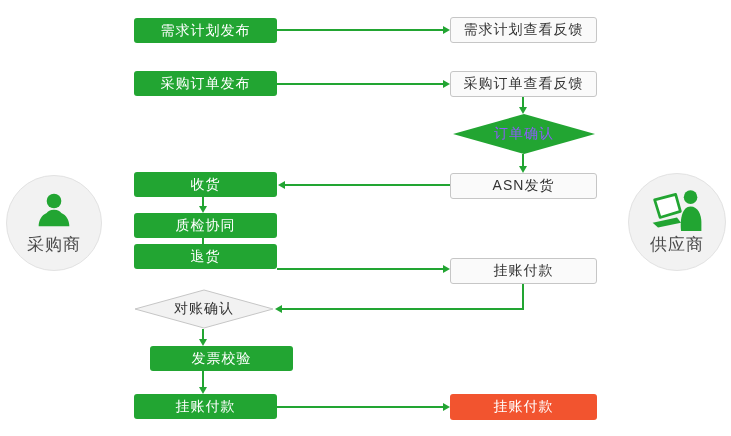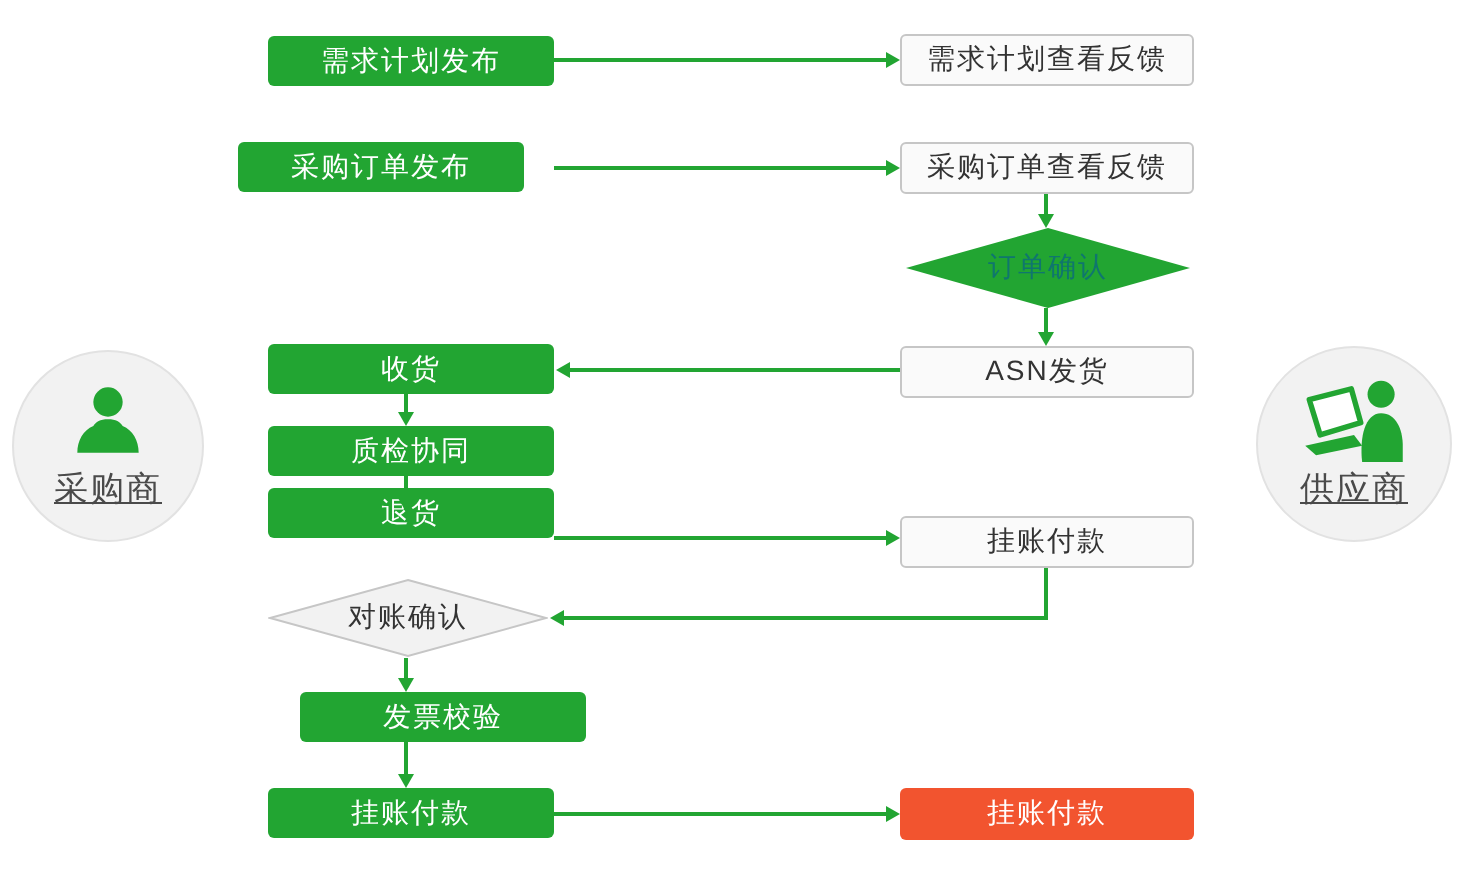--- a/index.html
+++ b/index.html
@@ -19,31 +19,31 @@
   .ar,.al,.ad{position:absolute;width:0;height:0;}
   .ar{border-top:4px solid transparent;border-bottom:4px solid transparent;border-left:7px solid var(--green,#22a532);}
   .al{border-top:4px solid transparent;border-bottom:4px solid transparent;border-right:7px solid var(--green,#22a532);}
   .ad{border-left:4px solid transparent;border-right:4px solid transparent;border-top:7px solid var(--green,#22a532);}
   .diamond{
     position:absolute;display:flex;align-items:center;justify-content:center;
     font-size:14px;letter-spacing:1px;
   }
   .diamond svg{position:absolute;left:0;top:0;}
   .diamond span{position:relative;z-index:1;}
-  .gd{color:#0f766e;}
+  .gd{color:#8b5cf6;}
   .gd polygon{fill:var(--green,#22a532);}
   .wd{color:var(--textDark,#333);}
   .wd polygon{fill:var(--diamondBg,#f2f2f2);stroke:var(--boxBorder,#c9c9c9);stroke-width:1;}
   .actor{
     position:absolute;background:var(--circleBg,#f2f2f2);
     border:1px solid var(--circleBorder,#e2e2e2);border-radius:50%;
     display:flex;flex-direction:column;align-items:center;justify-content:center;
     box-sizing:border-box;
   }
-  .actor .lbl{font-size:17px;color:#4a4a4a;margin-top:2px;letter-spacing:1px;text-decoration:underline;}
+  .actor .lbl{font-size:17px;color:#4a4a4a;margin-top:2px;letter-spacing:1px;}
   .actor svg{display:block;}
   .icon-fill{fill:var(--green,#22a532);}
   .icon-stroke{fill:#fff;stroke:var(--green,#22a532);stroke-width:4;stroke-linejoin:round;}
 </style>
 </head>
 <body>
 
 <div class="stage">
 
   <div class="actor" style="left:6px;top:175px;width:96px;height:96px">
@@ -58,21 +58,21 @@
     <svg width="52" height="42" viewBox="0 0 76 62">
       <path class="icon-stroke" d="M5 16 L36 8 L43 33 L13 42 Z"></path>
       <path class="icon-fill" d="M2 50 L38 42 L44 50 L10 57 Z"></path>
       <circle class="icon-fill" cx="58" cy="12" r="10"></circle>
       <path class="icon-fill" d="M44 62 C42 44 46 26 58 26 C69 26 74 38 74 50 L74 62 Z"></path>
     </svg>
     <div class="lbl">供应商</div>
   </div>
 
   <div class="node g" style="left:134px;top:18px;width:143px;height:25px">需求计划发布</div>
-  <div class="node g" style="left:119px;top:71px;width:143px;height:25px">采购订单发布</div>
+  <div class="node g" style="left:134px;top:71px;width:143px;height:25px">采购订单发布</div>
   <div class="node g" style="left:134px;top:172px;width:143px;height:25px">收货</div>
   <div class="node g" style="left:134px;top:213px;width:143px;height:25px">质检协同</div>
   <div class="node g" style="left:134px;top:244px;width:143px;height:25px">退货</div>
   <div class="node g" style="left:150px;top:346px;width:143px;height:25px">发票校验</div>
   <div class="node w" style="left:450px;top:17px;width:147px;height:26px">需求计划查看反馈</div>
 
   <div class="node g" style="left:134px;top:394px;width:143px;height:25px">挂账付款</div>
   <div class="node w" style="left:450px;top:71px;width:147px;height:26px">采购订单查看反馈</div>
   <div class="node w" style="left:450px;top:173px;width:147px;height:26px">ASN发货</div>
   <div class="node w" style="left:450px;top:258px;width:147px;height:26px">挂账付款</div>

